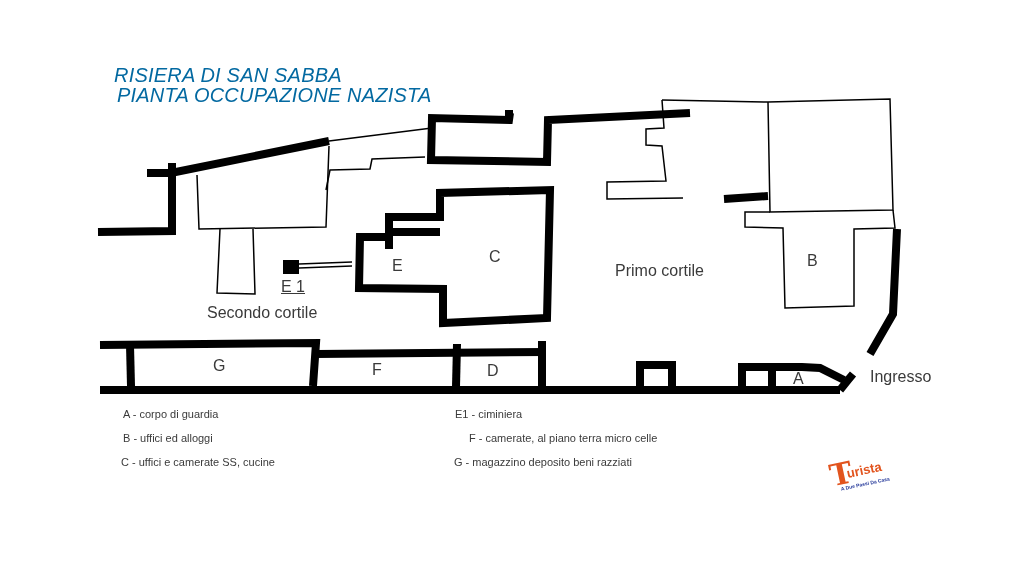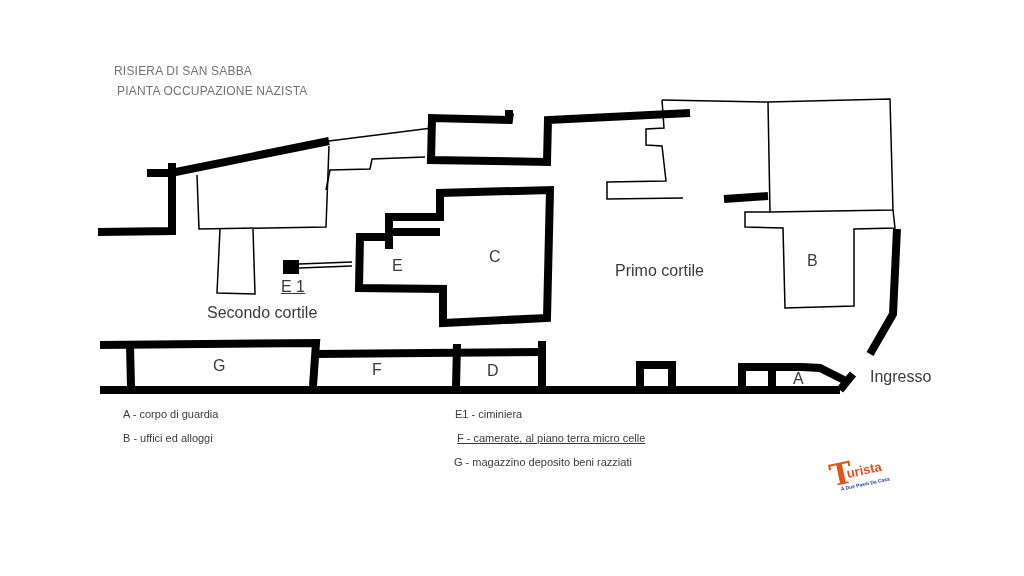--- a/index.html
+++ b/index.html
@@ -1,18 +1,18 @@
 <!DOCTYPE html>
 <html><head>
 <meta charset="utf-8">
 <style>
   html, body { margin: 0; padding: 0; background: #ffffff; }
   body { width: 1024px; height: 576px; position: relative; overflow: hidden;
          font-family: "Liberation Sans", "DejaVu Sans", sans-serif; color: #3a3a3a; }
-  .title { position: absolute; font-size: 12px; color: #737373; letter-spacing: 0.2px; }
+  .title { position: absolute; font-size: 20px; color: #0369a1; letter-spacing: 0.2px; font-style: italic; }
   svg.plan { position: absolute; left: 0; top: 0; }
   .lbl { position: absolute; font-size: 16px; color: #3a3a3a; }
   .legend { position: absolute; font-size: 11px; color: #3a3a3a; line-height: 24px; white-space: nowrap; }
   .logo { position: absolute; left: 830px; top: 455px; width: 64px; height: 36px; transform: rotate(-12deg); }
   .logo .big { position: absolute; left: 0; top: 0; font-size: 30px; font-weight: bold; color: #e2541e; font-family: "DejaVu Serif", serif; line-height: 30px; }
   .logo .rest { position: absolute; left: 17px; top: 9px; font-size: 13px; font-weight: bold; color: #e2541e; line-height: 13px; }
   .logo .sub { position: absolute; left: 8px; top: 26px; font-size: 5px; color: #2a3d9c; font-weight: bold; white-space: nowrap; }
 </style>
 </head>
 <body>
@@ -76,25 +76,26 @@
 <div class="lbl" style="left:807px; top:252px;">B</div>
 <div class="lbl" style="left:213px; top:357px;">G</div>
 <div class="lbl" style="left:372px; top:361px;">F</div>
 <div class="lbl" style="left:487px; top:362px;">D</div>
 <div class="lbl" style="left:793px; top:370px;">A</div>
 <div class="lbl" style="left:870px; top:368px;">Ingresso</div>
 
 <div class="legend" style="left:123px; top:402px;">
   <div>A - corpo di guardia</div>
   <div>B - uffici ed alloggi</div>
+  <div style="margin-left:-2px;">C - uffici e camerate SS, cucine</div>
 </div>
 
 <div class="legend" style="left:455px; top:402px;">
   <div>E1 - ciminiera</div>
-  <div style="margin-left:2px;text-decoration:underline;">F - camerate, al piano terra micro celle</div>
+  <div style="margin-left:14px;">F - camerate, al piano terra micro celle</div>
   <div style="margin-left:-1px;">G - magazzino deposito beni razziati</div>
 </div>
 
 <div class="logo">
   <span class="big">T</span>
   <span class="rest">urista</span>
   <span class="sub">A Due Passi Da Casa</span>
 </div>
 
 </body></html>

